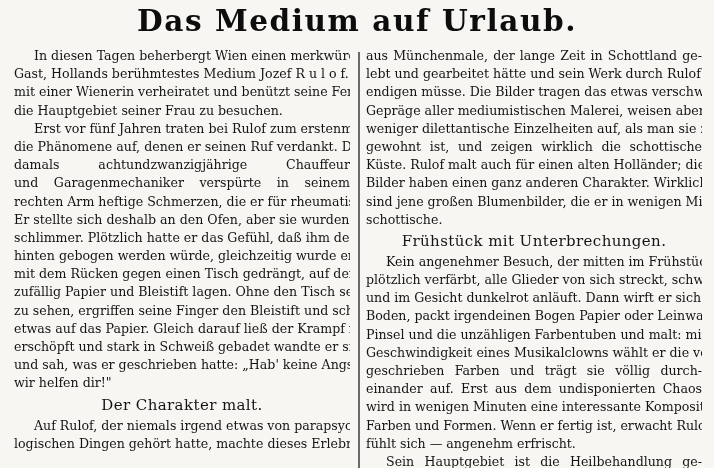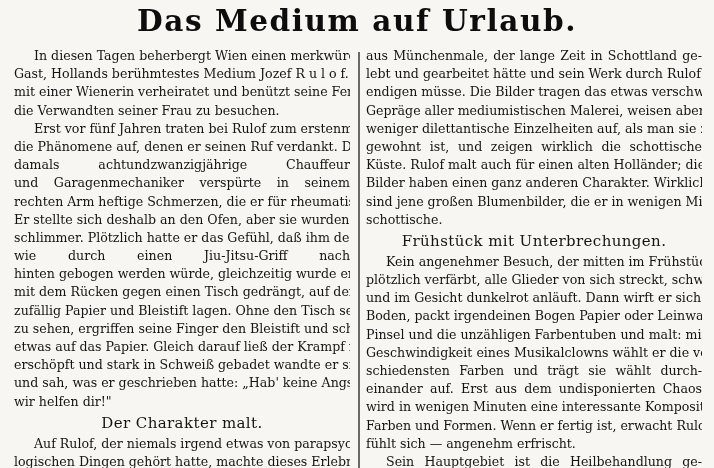--- a/index.html
+++ b/index.html
@@ -49,31 +49,30 @@
 
 <div class="headline">Das Medium auf Urlaub.</div>
 
 <div class="rule"></div>
 
 <div class="col col-left">
   <div>
     <span class="line indent">In diesen Tagen beherbergt Wien einen merkwürdigen</span>
     <span class="line">Gast, Hollands berühmtestes Medium Jozef R u l o f. Er ist</span>
     <span class="line">mit einer Wienerin verheiratet und benützt seine Ferien, um</span>
-    <span class="line last">die Verwandten seiner Frau zu besuchen.</span>
+    <span class="line last">die Hauptgebiet seiner Frau zu besuchen.</span>
   </div>
   <div>
     <span class="line indent">Erst vor fünf Jahren traten bei Rulof zum erstenmal</span>
     <span class="line">die Phänomene auf, denen er seinen Ruf verdankt. Der</span>
     <span class="line">damals achtundzwanzigjährige Chauffeur</span>
     <span class="line">und Garagenmechaniker verspürte in seinem</span>
     <span class="line">rechten Arm heftige Schmerzen, die er für rheumatisch hielt.</span>
     <span class="line">Er stellte sich deshalb an den Ofen, aber sie wurden noch</span>
     <span class="line">schlimmer. Plötzlich hatte er das Gefühl, daß ihm der Arm</span>
-    <span class="line">wie durch einen Jiu-Jitsu-Griff nach</span>
     <span class="line">hinten gebogen werden würde, gleichzeitig wurde er</span>
     <span class="line">mit dem Rücken gegen einen Tisch gedrängt, auf dem</span>
     <span class="line">zufällig Papier und Bleistift lagen. Ohne den Tisch selbst</span>
     <span class="line">zu sehen, ergriffen seine Finger den Bleistift und schrieben</span>
     <span class="line">etwas auf das Papier. Gleich darauf ließ der Krampf nach,</span>
     <span class="line">erschöpft und stark in Schweiß gebadet wandte er sich um</span>
     <span class="line">und sah, was er geschrieben hatte: „Hab' keine Angst,</span>
     <span class="line last">wir helfen dir!"</span>
   </div>
   <span class="subhead">Der Charakter malt.</span>
@@ -98,21 +97,21 @@
     <span class="line last">schottische.</span>
   </div>
   <span class="subhead">Frühstück mit Unterbrechungen.</span>
   <div>
     <span class="line indent">Kein angenehmer Besuch, der mitten im Frühstück sich</span>
     <span class="line">plötzlich verfärbt, alle Glieder von sich streckt, schwer atmet</span>
     <span class="line">und im Gesicht dunkelrot anläuft. Dann wirft er sich zu</span>
     <span class="line">Boden, packt irgendeinen Bogen Papier oder Leinwand,</span>
     <span class="line">Pinsel und die unzähligen Farbentuben und malt: mit der</span>
     <span class="line">Geschwindigkeit eines Musikalclowns wählt er die ver-</span>
-    <span class="line">schiedensten Farben und trägt sie wählt durch-</span>
+    <span class="line">geschrieben Farben und trägt sie völlig durch-</span>
     <span class="line">einander auf. Erst aus dem undisponierten Chaos</span>
     <span class="line">wird in wenigen Minuten eine interessante Komposition von</span>
     <span class="line">Farben und Formen. Wenn er fertig ist, erwacht Rulof und</span>
     <span class="line last">fühlt sich — angenehm erfrischt.</span>
   </div>
   <div>
     <span class="line indent">Sein Hauptgebiet ist die Heilbehandlung ge-</span>
 
   </div>
 </div>

